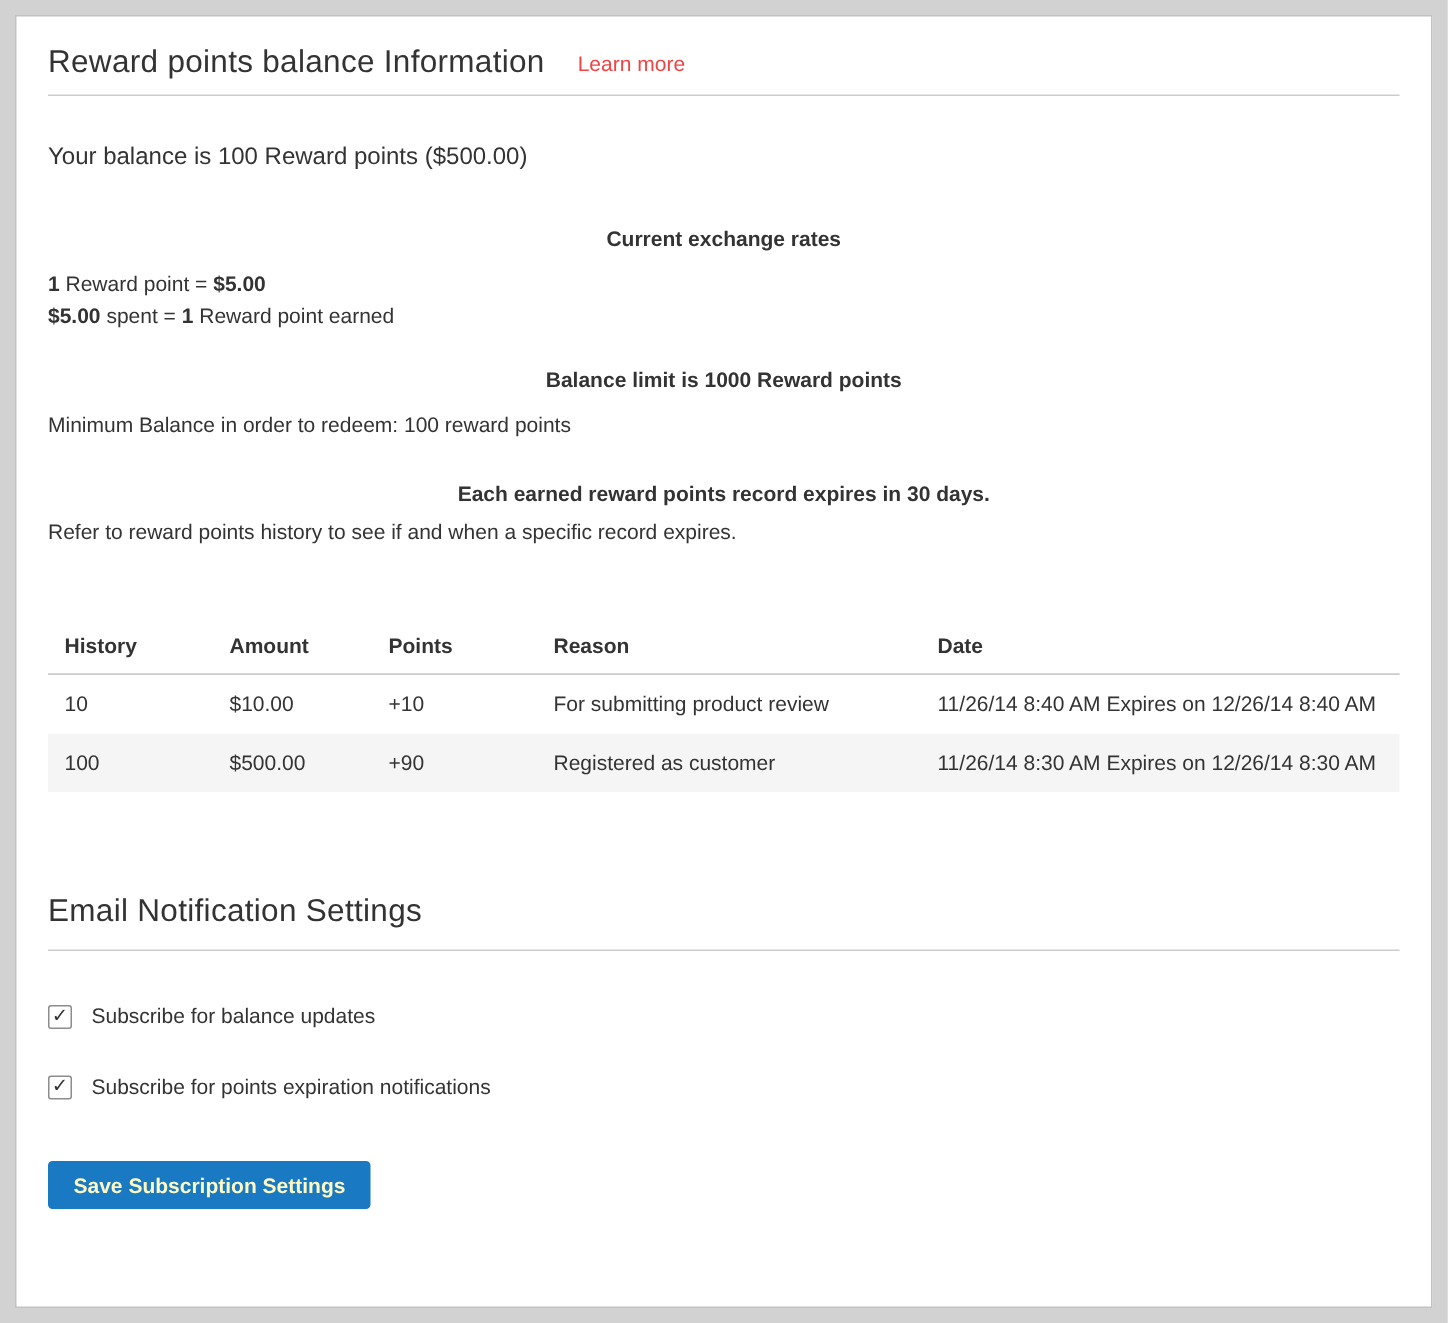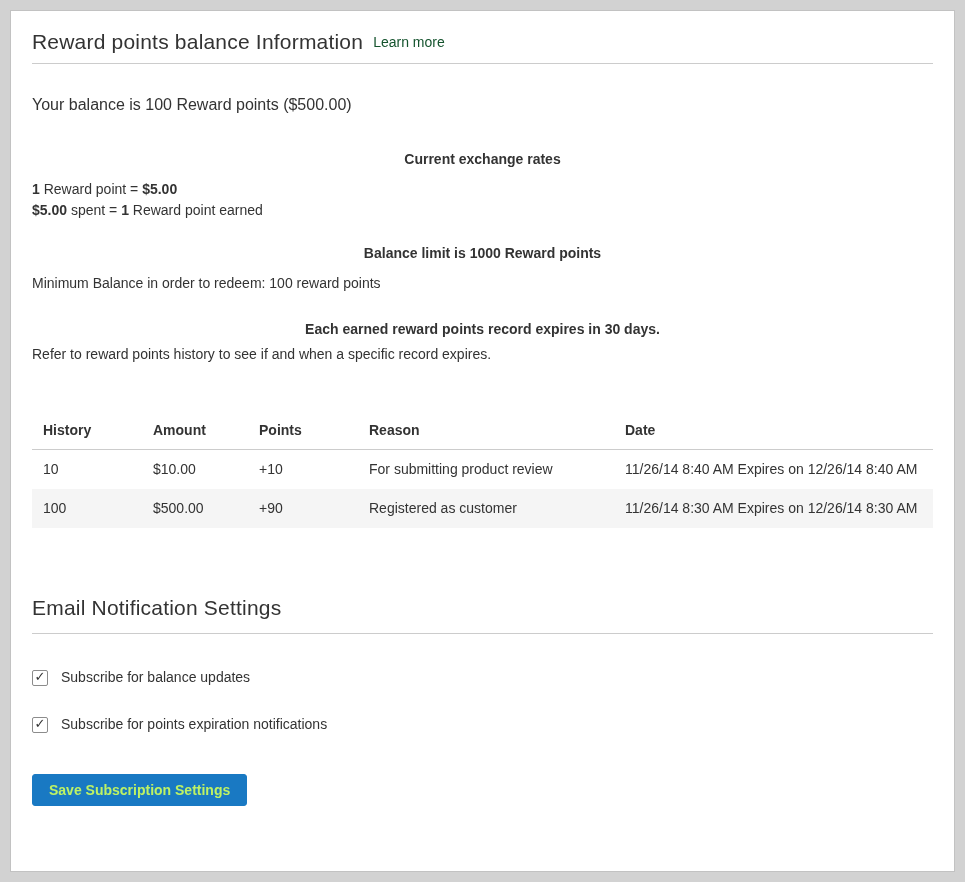--- a/index.html
+++ b/index.html
@@ -19,35 +19,35 @@
     height: 862px;
     background: #ffffff;
     border: 1px solid #c2c2c2;
     padding: 0 21px;
     overflow: hidden;
   }
   
   .page-header {
     display: flex;
     align-items: center;
-    gap: 10px;
+    gap: 22px;
     padding: 16px 0 7px 0;
     border-bottom: 1px solid #cccccc;
   }
   .page-title {
     margin: 0;
     font-size: 21px;
     font-weight: 300;
     line-height: 29px;
     color: #333333;
     letter-spacing: 0.2px;
   }
   .learn-more {
     font-size: 14px;
-    color: #14532d;
+    color: #ef4444;
     text-decoration: none;
     cursor: pointer;
   }
   
   .balance-summary {
     margin-top: 30px;
     font-size: 16px;
     line-height: 22px;
   }
   .section-label {
@@ -137,21 +137,21 @@
   .checkbox .check { display: none; margin-top: -2px; }
   .checkbox.checked .check { display: inline; }
   .option-label { cursor: pointer; }
   
   .save-btn {
     margin-top: 41px;
     display: inline-block;
     background: #1979c3;
     border: 1px solid #1979c3;
     border-radius: 3px;
-    color: #bef264;
+    color: #fef9c3;
     font-family: "Liberation Sans", "DejaVu Sans", sans-serif;
     font-size: 14px;
     font-weight: bold;
     line-height: 16px;
     padding: 7px 16px;
     cursor: pointer;
   }
 </style>
 </head>
 <body>

